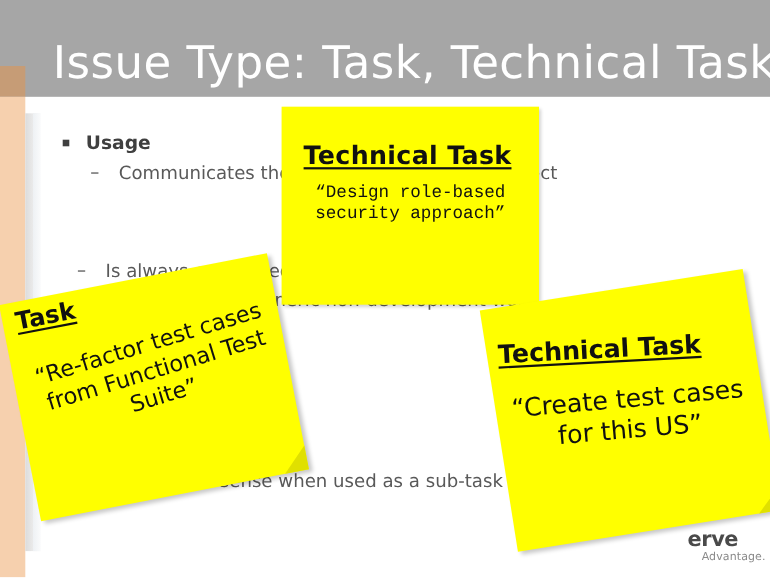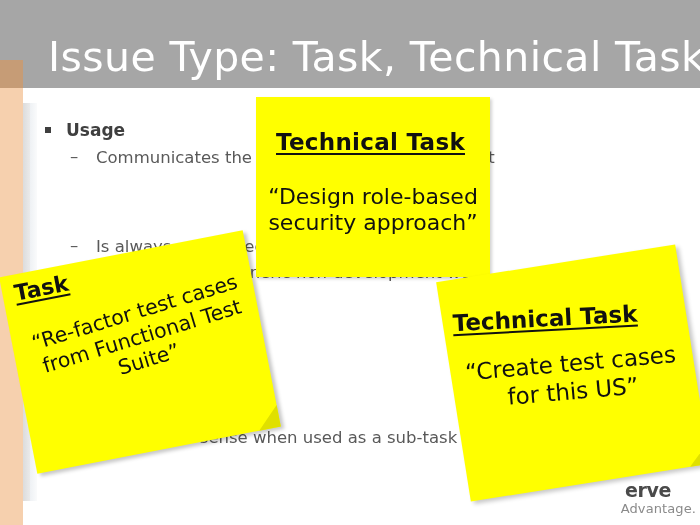--- a/index.html
+++ b/index.html
@@ -97,21 +97,21 @@
     margin: 0 0 4px 0;
     line-height: 1.35;
   }
   .l2 .dash {
     position: absolute;
     left: 30px; top: -1px;
     font-size: 16.5px;
     color: #595959;
   }
 
-  .blk-usage   { position: absolute; left: 0;  top: 0;   width: 620px; }
+  .blk-usage   { position: absolute; left: 12px;  top: 0;   width: 620px; }
   .blk-spec    { position: absolute; left: 0;  top: 116px; width: 620px; }
   .blk-last    { position: absolute; left: 0;  top: 280px; width: 620px; }
 
   
   .logo {
     position: absolute;
     right: 4px; bottom: 4px;
     width: 96px; height: 40px;
     text-align: right;
     overflow: hidden;
@@ -119,21 +119,21 @@
   .logo-text {
     font-family: "DejaVu Sans", sans-serif;
     font-size: 19px;
     font-weight: bold;
     color: #4a4a4a;
     line-height: 1;
     letter-spacing: -0.4px;
     text-align: center;
   }
   .logo-tag {
-    font-size: 13px;
+    font-size: 10px;
     color: #8a8a8a;
     line-height: 1;
     margin-top: 2px;
     letter-spacing: 0.1px;
   }
 
   
   .note {
     position: absolute;
     background: #ffff00;
@@ -171,23 +171,24 @@
     box-shadow: 2px 2px 3px rgba(0,0,0,0.18);
   }
   #note-tech-top .note-title {
     position: absolute;
     left: 20px; top: 32px;
     font-size: 23px;
     letter-spacing: 0.3px;
   }
   #note-tech-top .note-body {
     position: absolute;
-    left: 8px; top: 87px;
+    left: 8px; top: 69px;
     width: 218px;
-    font-size: 22px;
+    font-size: 16px;
+    font-family: Liberation Mono, monospace;
   }
 
   
   #note-task-left {
     left: 16px; top: 252px;
     width: 248px; height: 200px;
     transform: rotate(-11deg);
     transform-origin: 50% 50%;
     box-shadow: 3px 3px 4px rgba(0,0,0,0.22);
   }

